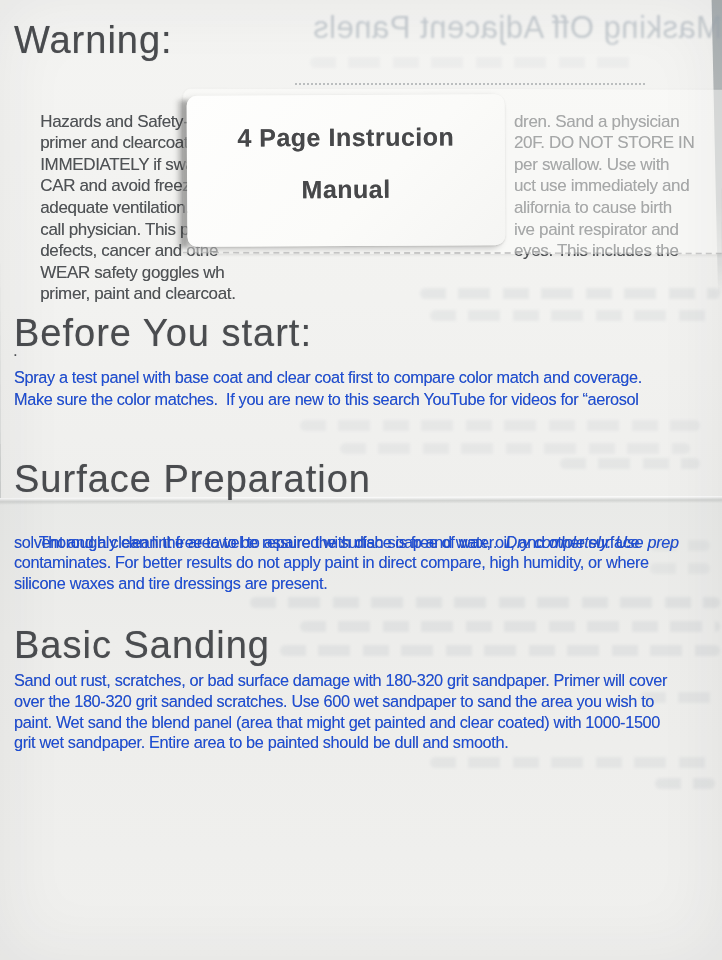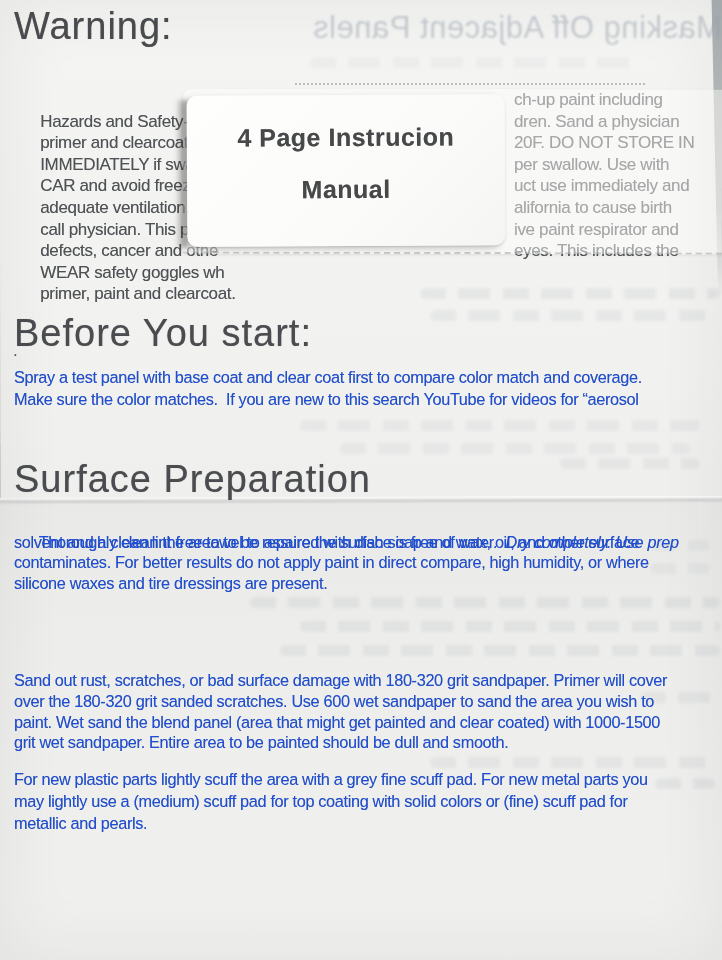--- a/index.html
+++ b/index.html
@@ -30,21 +30,21 @@
   .s8{left:300px;top:621px;width:420px;opacity:.10}
   .s9{left:280px;top:645px;width:440px;opacity:.10}
   .s10{left:640px;top:692px;width:75px;opacity:.09}
   .s11{left:650px;top:540px;width:60px;opacity:.07}
   .s12{left:650px;top:563px;width:60px;opacity:.07}
   .s13{left:430px;top:757px;width:285px;opacity:.09}
   .s14{left:655px;top:778px;width:60px;opacity:.10}
   
   .hd{position:absolute;left:14px;font-size:38px;line-height:44px;letter-spacing:1px;
       color:#4a4c4f;text-shadow:0 0 .7px rgba(74,76,79,.55);white-space:nowrap;}
-  .hd-warning{top:4px}.hd-before{top:311px}.hd-surface{top:457px}.hd-basic{top:623px}
+  .hd-warning{top:18px}.hd-before{top:311px}.hd-surface{top:457px}.hd-basic{top:623px}
   
   .para{position:absolute;left:14px;color:#1d4ed8;font-size:16.3px;letter-spacing:-.35px;
         text-shadow:0 0 .6px rgba(83,86,90,.5);}
   .para .ln{white-space:pre;}
   .warn-block{top:89px;font-size:17px;color:#4f5255;width:694px;}
   .warn-block .ln{position:relative;height:21.6px;line-height:21.6px;}
   .wr{position:absolute;left:500px;top:0;white-space:pre;}
   .before-block{top:366px}.before-block .ln{height:22.3px;line-height:22.3px;}
   .stray{position:absolute;left:13px;top:341px;color:#4f5255;font-size:17px;}
   .surface-block{top:511px}.surface-block .ln{height:20.6px;line-height:20.6px;}
@@ -95,21 +95,20 @@
   <div class="smudge s11"></div>
   <div class="smudge s12"></div>
   <div class="smudge s13"></div>
   <div class="smudge s14"></div>
 
   <div class="hd hd-warning">Warning:</div>
 
   <div class="para warn-block">
     <div class="ln">
       <span>Hazards and Safety-VER</span>
-      <span class="wr">ch-up paint including</span>
     </div>
     <div class="ln">
       <span>primer and clearcoats ar</span>
       <span class="wr">dren. Sand a physician</span>
     </div>
     <div class="ln">
       <span>IMMEDIATELY if swallow</span>
       <span class="wr">20F. DO NOT STORE IN</span>
     </div>
     <div class="ln">
@@ -155,26 +154,22 @@
   <div class="hd hd-surface">Surface Preparation</div>
   <div class="para surface-block">
     <div class="ln">
       <span>Thoroughly clean the area to be repaired with dish soap and water.  </span><span class="ital">Dry completely. Use prep</span>
     </div>
     <div class="ln">solvent and a clean lint free towel to assure the surface is free of wax, oil, and other surface</div>
     <div class="ln">contaminates. For better results do not apply paint in direct compare, high humidity, or where</div>
     <div class="ln">silicone waxes and tire dressings are present.</div>
   </div>
 
+  <div class="hd hd-basic">Basic Sanding</div>
   <div class="para basic1-block">
     <div class="ln">Sand out rust, scratches, or bad surface damage with 180-320 grit sandpaper. Primer will cover</div>
     <div class="ln">over the 180-320 grit sanded scratches. Use 600 wet sandpaper to sand the area you wish to</div>
     <div class="ln">paint. Wet sand the blend panel (area that might get painted and clear coated) with 1000-1500</div>
     <div class="ln">grit wet sandpaper. Entire area to be painted should be dull and smooth.</div>
   </div>
-  <div class="para basic2-block">
-    <div class="ln">For new plastic parts lightly scuff the area with a grey fine scuff pad. For new metal parts you</div>
-    <div class="ln">may lightly use a (medium) scuff pad for top coating with solid colors or (fine) scuff pad for</div>
-    <div class="ln">metallic and pearls.</div>
-  </div>
 
   <div class="vignette"></div>
 </div>
 
 </body></html>

